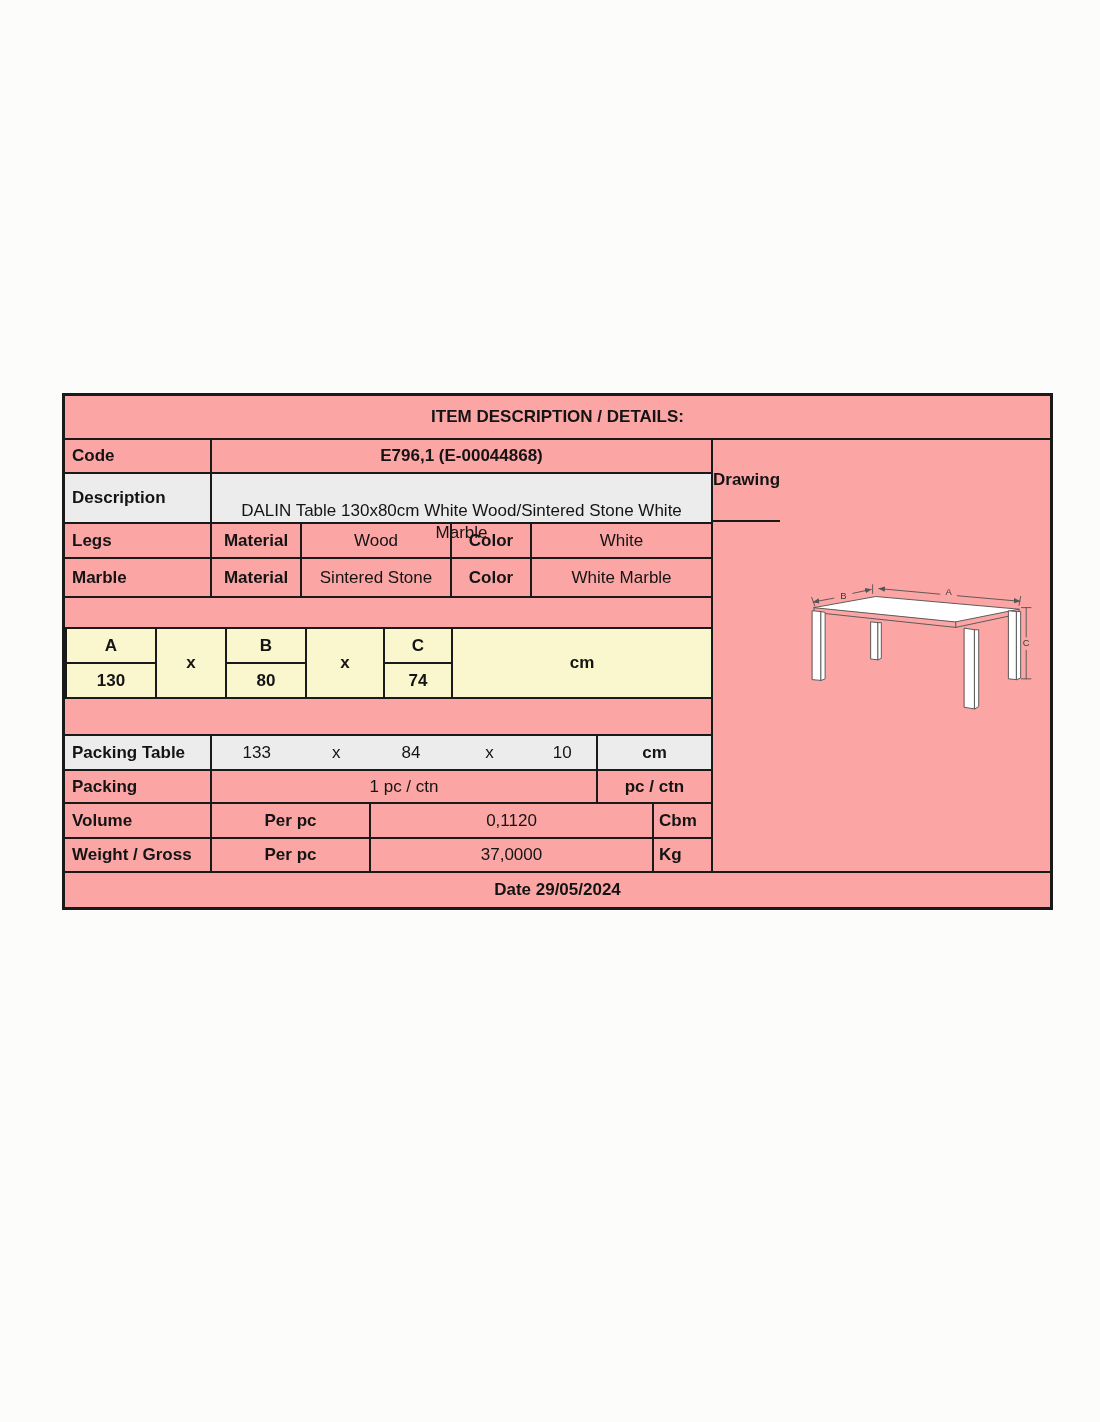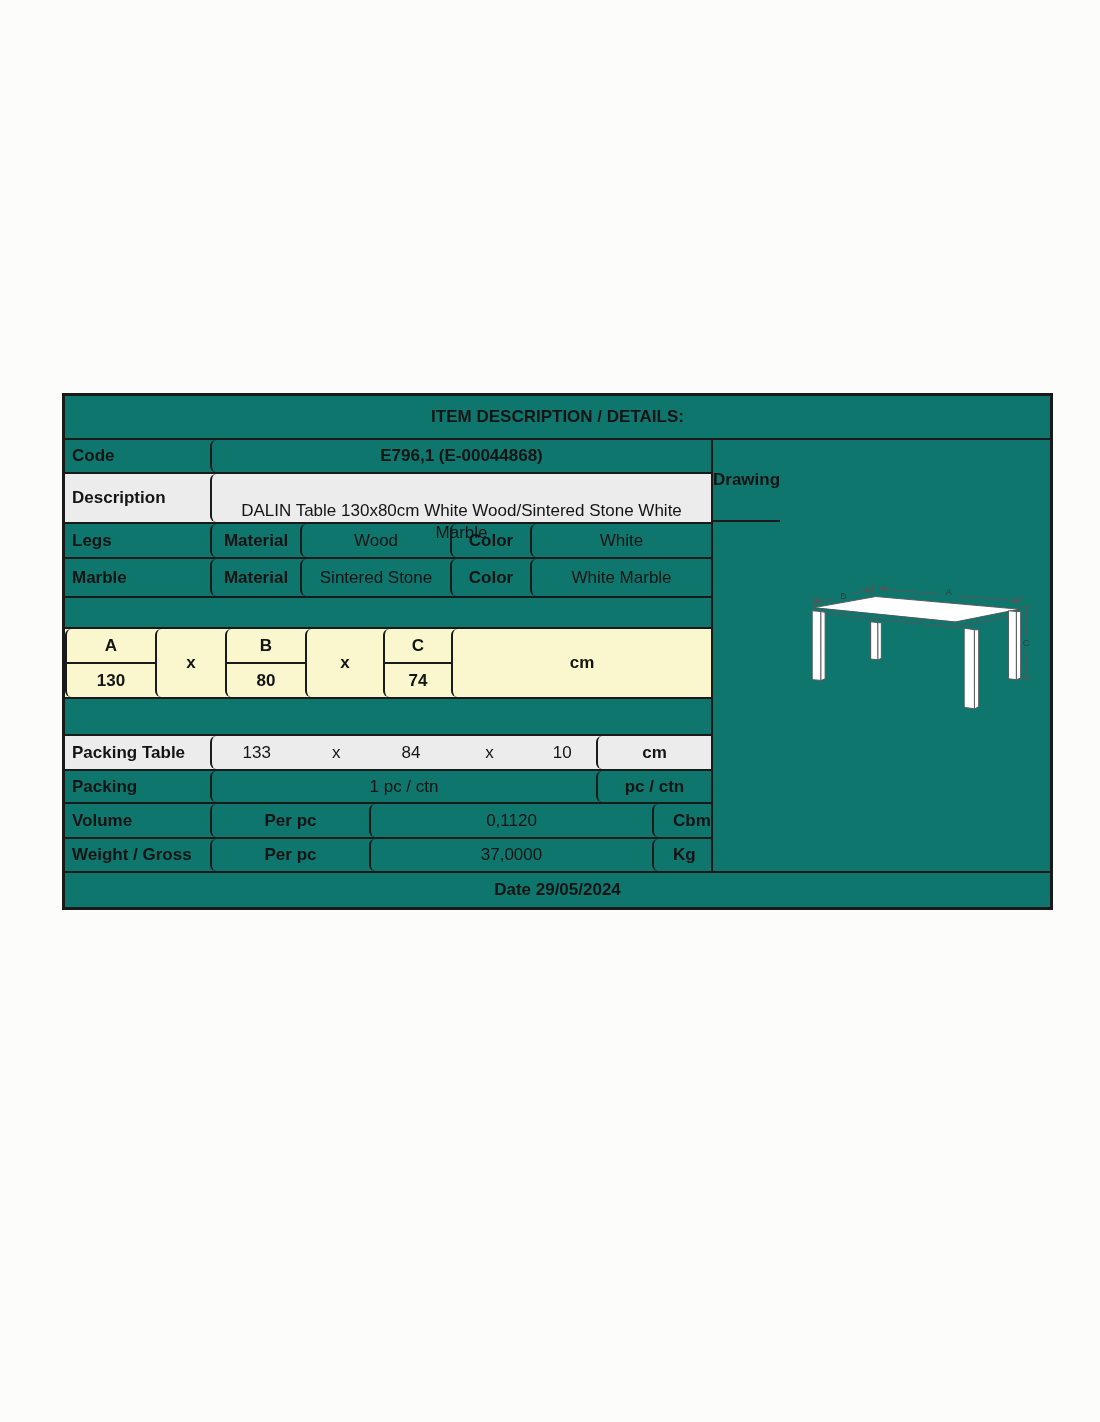--- a/index.html
+++ b/index.html
@@ -3,46 +3,46 @@
 <meta charset="utf-8">
 <style>
   * { margin:0; padding:0; box-sizing:border-box; }
   html,body { background:#ffffff; }
   .sheet {
     position:relative; width:1100px; height:1422px; background:#fcfcfb;
     font-family:"Liberation Sans", sans-serif; color:#141414;
   }
   .spec {
     position:absolute; left:62px; top:393px; width:991px; height:517px;
-    border:3px solid #1a1a1a; background:#0f766e;
+    border:3px solid #1a1a1a; background:#fca5a5;
     display:flex; flex-direction:column;
   }
   .r-header {
     height:44px; border-bottom:2px solid #1a1a1a;
     display:flex; align-items:center; justify-content:center;
     font-weight:bold; font-size:17px;
   }
   .r-body { flex:1; display:flex; min-height:0; }
   .main { width:648px; border-right:2px solid #1a1a1a; display:flex; flex-direction:column; }
   .row { display:flex; border-bottom:2px solid #1a1a1a; align-items:stretch; }
   .row:last-child { border-bottom:none; }
   .gap { border-bottom:2px solid #1a1a1a; }
-  .cell { display:flex; align-items:center; justify-content:center; font-size:17px; min-width:0;border-radius:6px; }
+  .cell { display:flex; align-items:center; justify-content:center; font-size:17px; min-width:0; }
   .bl { border-left:2px solid #1a1a1a; }
   .lbl { width:145px; justify-content:flex-start; padding-left:7px; font-weight:bold; }
   .b { font-weight:bold; }
   .grayrow { background:#ECECEC; }
   .yellowrow { background:#FAF7CE; }
   .desc-val { text-align:center; line-height:1.3; padding:2px 9px;margin-top:48px; }
   .dimcol { flex-direction:column; align-items:stretch; }
   .dimcol .sub { flex:1; display:flex; align-items:center; justify-content:center; font-weight:bold; font-size:17px; }
   .dimcol .sub.top { border-bottom:2px solid #1a1a1a; }
   .novline { display:flex; }
   .novline span { display:flex; align-items:center; justify-content:center; font-size:17px; }
-  .unit-left { justify-content:flex-start; padding-left:19px; font-weight:bold; }
+  .unit-left { justify-content:flex-start; padding-left:5px; font-weight:bold; }
   .r-date {
     height:36px; border-top:2px solid #1a1a1a;
     display:flex; align-items:center; justify-content:center;
     font-weight:bold; font-size:17px;
   }
   .draw { flex:1; display:flex; flex-direction:row; min-width:0; }
   .draw-label { height:82px; border-bottom:2px solid #1a1a1a; display:flex; align-items:center; justify-content:center; font-weight:bold; font-size:17px; }
   .draw-area { flex:1; position:relative; }
   .draw-area svg { position:absolute; inset:0; width:100%; height:100%; }
 </style>

